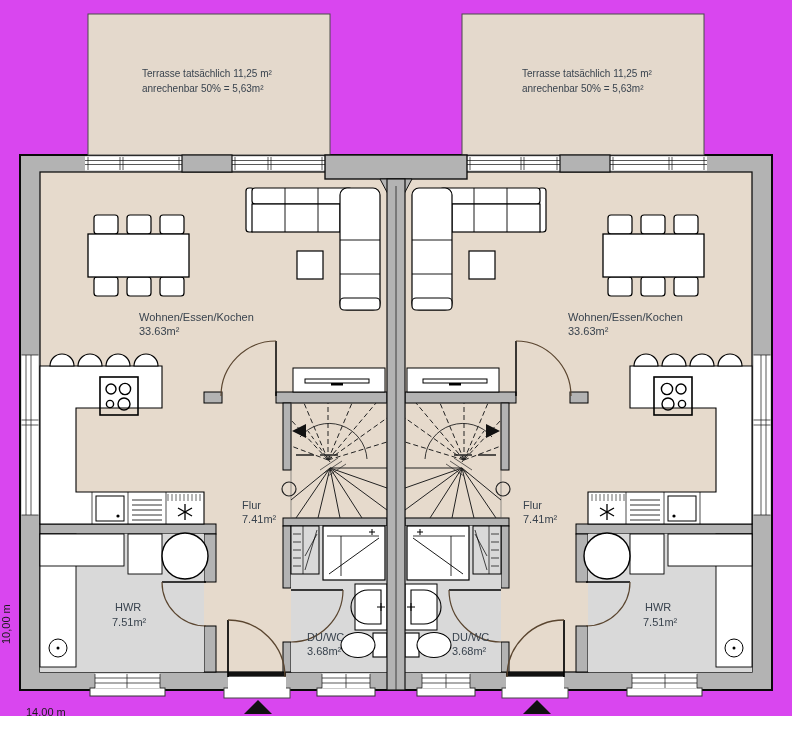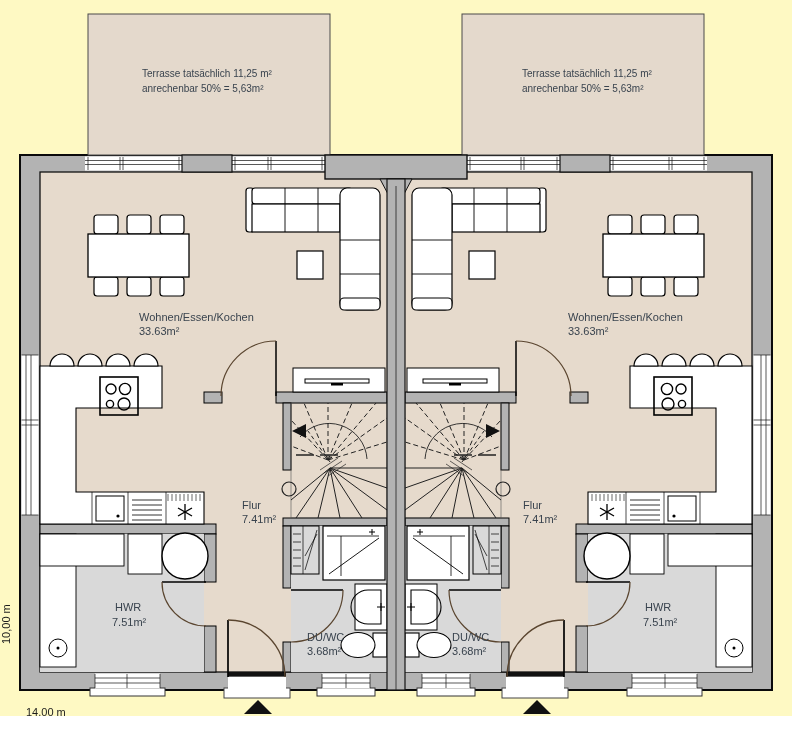--- a/index.html
+++ b/index.html
@@ -1,16 +1,16 @@
 <!DOCTYPE html>
 <html><head>
 <meta charset="utf-8">
 <style>
   html,body{margin:0;padding:0;background:#ffffff;}
-  .page{position:relative;width:792px;height:716px;background:#fef9c3;overflow:hidden;
+  .page{position:relative;width:792px;height:716px;background:#d946ef;overflow:hidden;
         font-family:"Liberation Sans",sans-serif;}
   svg{position:absolute;left:0;top:0;}
   text{fill:#39434e;font-family:"Liberation Sans",sans-serif;}
   .room-label{font-size:11px;}
   .terrace-label{font-size:10px;}
   .we-label{font-size:12px;fill:#1c1c1c;}
   .dim-label{font-size:11px;fill:#1c1c1c;}
 </style>
 </head>
 <body>

